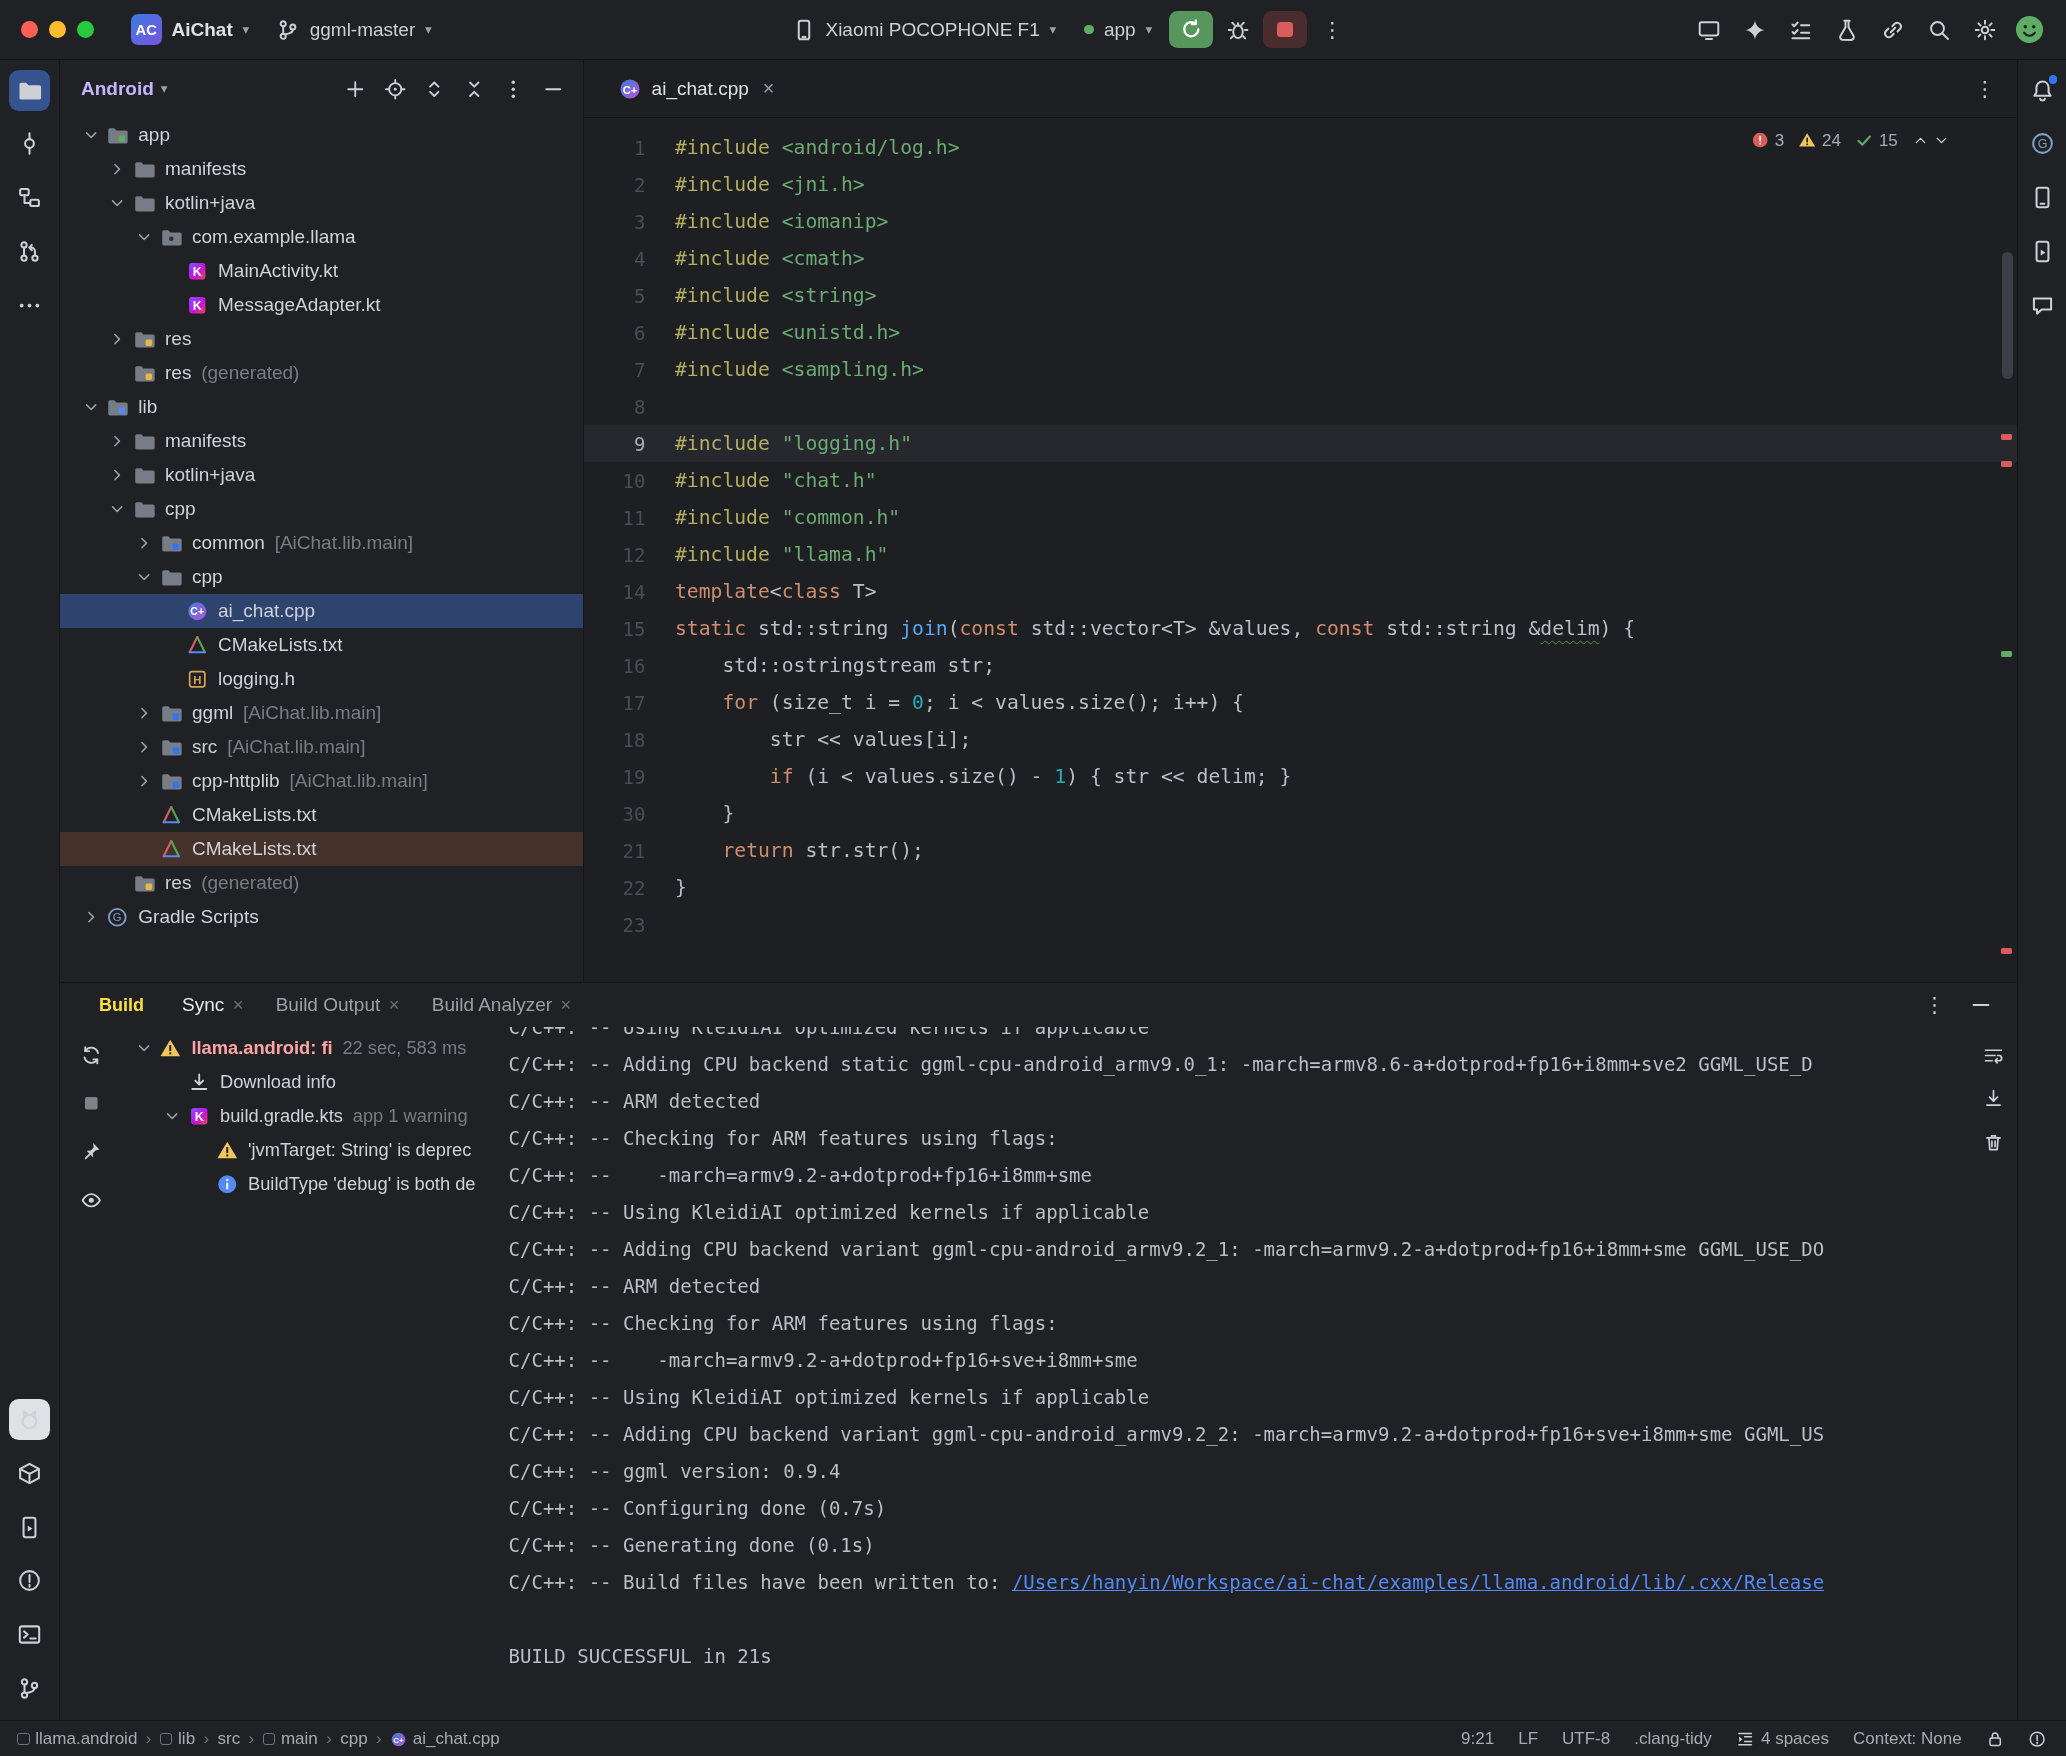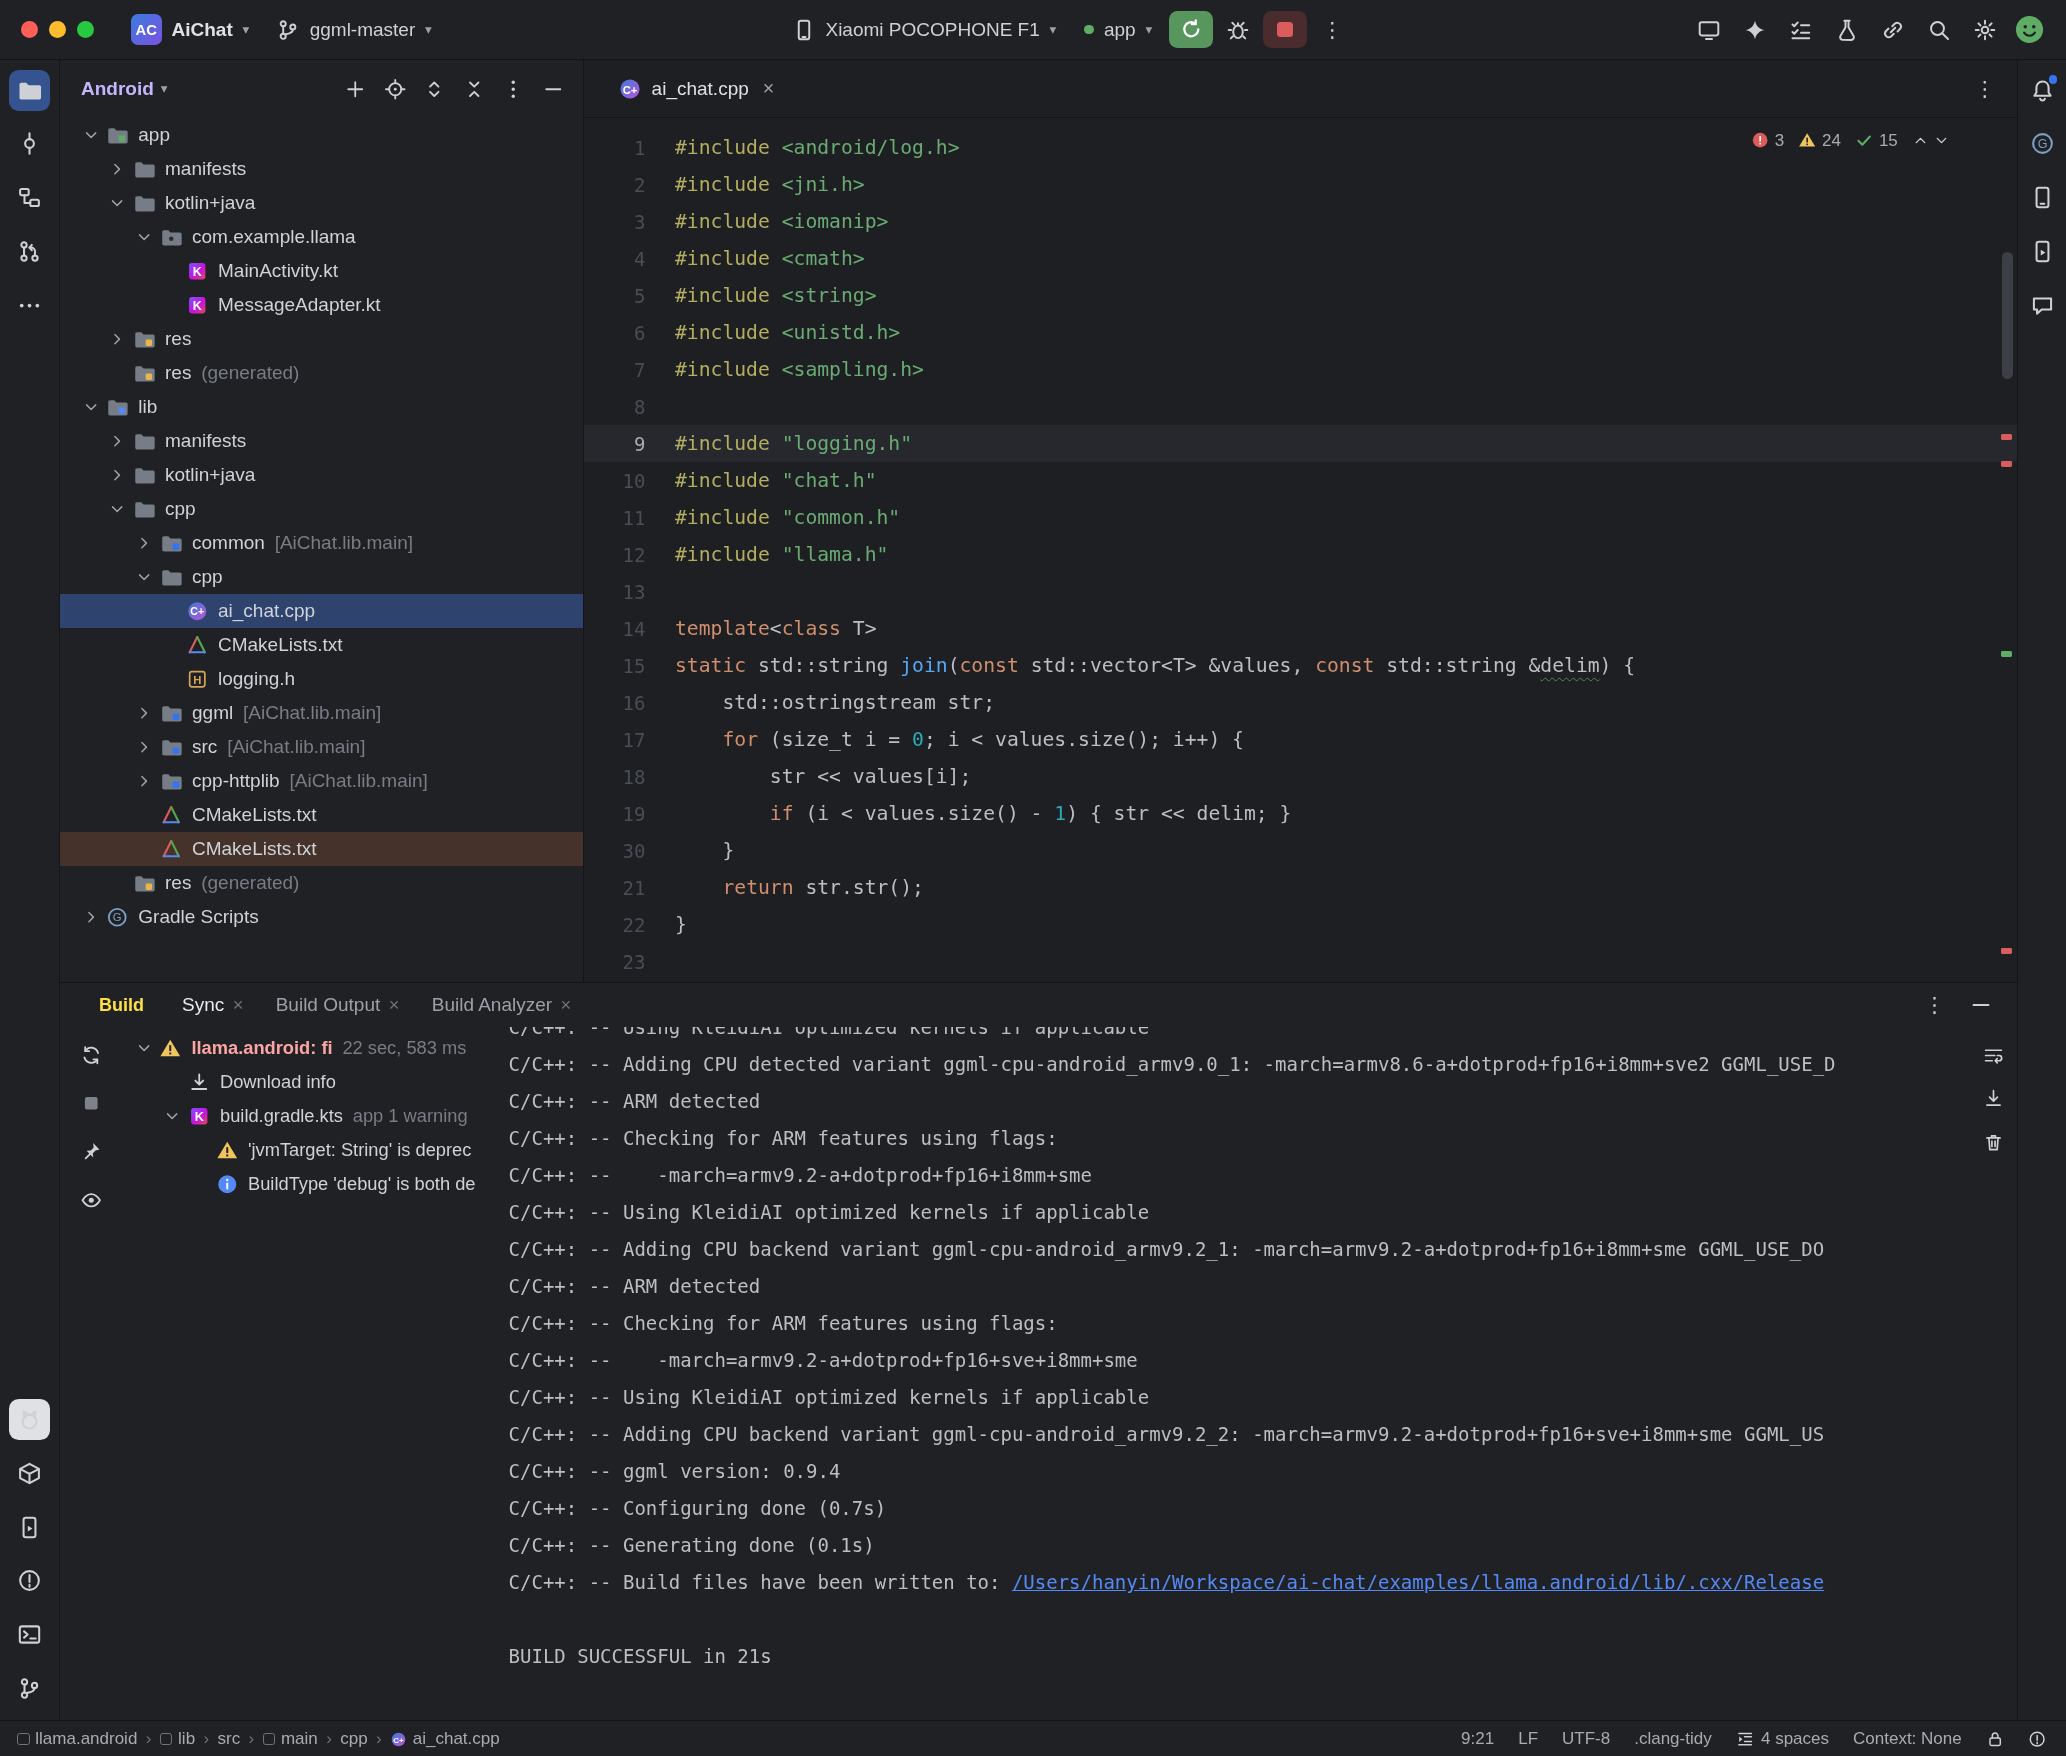--- a/index.html
+++ b/index.html
@@ -837,24 +837,20 @@
                 </div>
                 <div class="code-line">
                   <span class="gutter-num">11</span>
                   <span class="code-text"><span class="tk-d">#include </span><span class="tk-s">"common.h"</span></span>
                 </div>
                 <div class="code-line">
                   <span class="gutter-num">12</span>
                   <span class="code-text"><span class="tk-d">#include </span><span class="tk-s">"llama.h"</span></span>
                 </div>
                 <div class="code-line">
-                  <span class="gutter-num">13</span>
-                  <span class="code-text">&nbsp;</span>
-                </div>
-                <div class="code-line">
                   <span class="gutter-num">14</span>
                   <span class="code-text"><span class="tk-k">template</span><span class="tk-p">&lt;</span><span class="tk-k">class</span><span class="tk-p"> T&gt;</span></span>
                 </div>
                 <div class="code-line">
                   <span class="gutter-num">15</span>
                   <span class="code-text"><span class="tk-k">static </span><span class="tk-p">std::string </span><span class="tk-f">join</span><span class="tk-p">(</span><span class="tk-k">const </span><span class="tk-p">std::vector&lt;T&gt; &amp;values, </span><span class="tk-k">const </span><span class="tk-p">std::string &amp;</span><span class="tk-sq">delim</span><span class="tk-p">) {</span></span>
                 </div>
                 <div class="code-line">
                   <span class="gutter-num">16</span>
                   <span class="code-text"><span class="tk-p">    std::ostringstream str;</span></span>
@@ -1073,21 +1069,21 @@
                     <rect x="7.3" y="7" width="1.4" height="4.6" fill="#fff"></rect>
                     <rect x="7.3" y="4.2" width="1.4" height="1.6" fill="#fff"></rect>
                   </svg>
                 </span>
                 <span class="tw-label">BuildType 'debug' is both de</span>
               </div>
             </div>
           <div class="console-wrap">
             <div class="console" id="console">
                 <div class="console-line"><span>C/C++: -- Using KleidiAI optimized kernels if applicable</span></div>
-                <div class="console-line"><span>C/C++: -- Adding CPU detected variant ggml-cpu-android_armv9.0_1: -march=armv8.6-a+dotprod+fp16+i8mm+sve2 GGML_USE_D</span></div>
+                <div class="console-line"><span>C/C++: -- Adding CPU backend static ggml-cpu-android_armv9.0_1: -march=armv8.6-a+dotprod+fp16+i8mm+sve2 GGML_USE_D</span></div>
                 <div class="console-line"><span>C/C++: -- ARM detected</span></div>
                 <div class="console-line"><span>C/C++: -- Checking for ARM features using flags:</span></div>
                 <div class="console-line"><span>C/C++: --    -march=armv9.2-a+dotprod+fp16+i8mm+sme</span></div>
                 <div class="console-line"><span>C/C++: -- Using KleidiAI optimized kernels if applicable</span></div>
                 <div class="console-line"><span>C/C++: -- Adding CPU backend variant ggml-cpu-android_armv9.2_1: -march=armv9.2-a+dotprod+fp16+i8mm+sme GGML_USE_DO</span></div>
                 <div class="console-line"><span>C/C++: -- ARM detected</span></div>
                 <div class="console-line"><span>C/C++: -- Checking for ARM features using flags:</span></div>
                 <div class="console-line"><span>C/C++: --    -march=armv9.2-a+dotprod+fp16+sve+i8mm+sme</span></div>
                 <div class="console-line"><span>C/C++: -- Using KleidiAI optimized kernels if applicable</span></div>
                 <div class="console-line"><span>C/C++: -- Adding CPU backend variant ggml-cpu-android_armv9.2_2: -march=armv9.2-a+dotprod+fp16+sve+i8mm+sme GGML_US</span></div>

